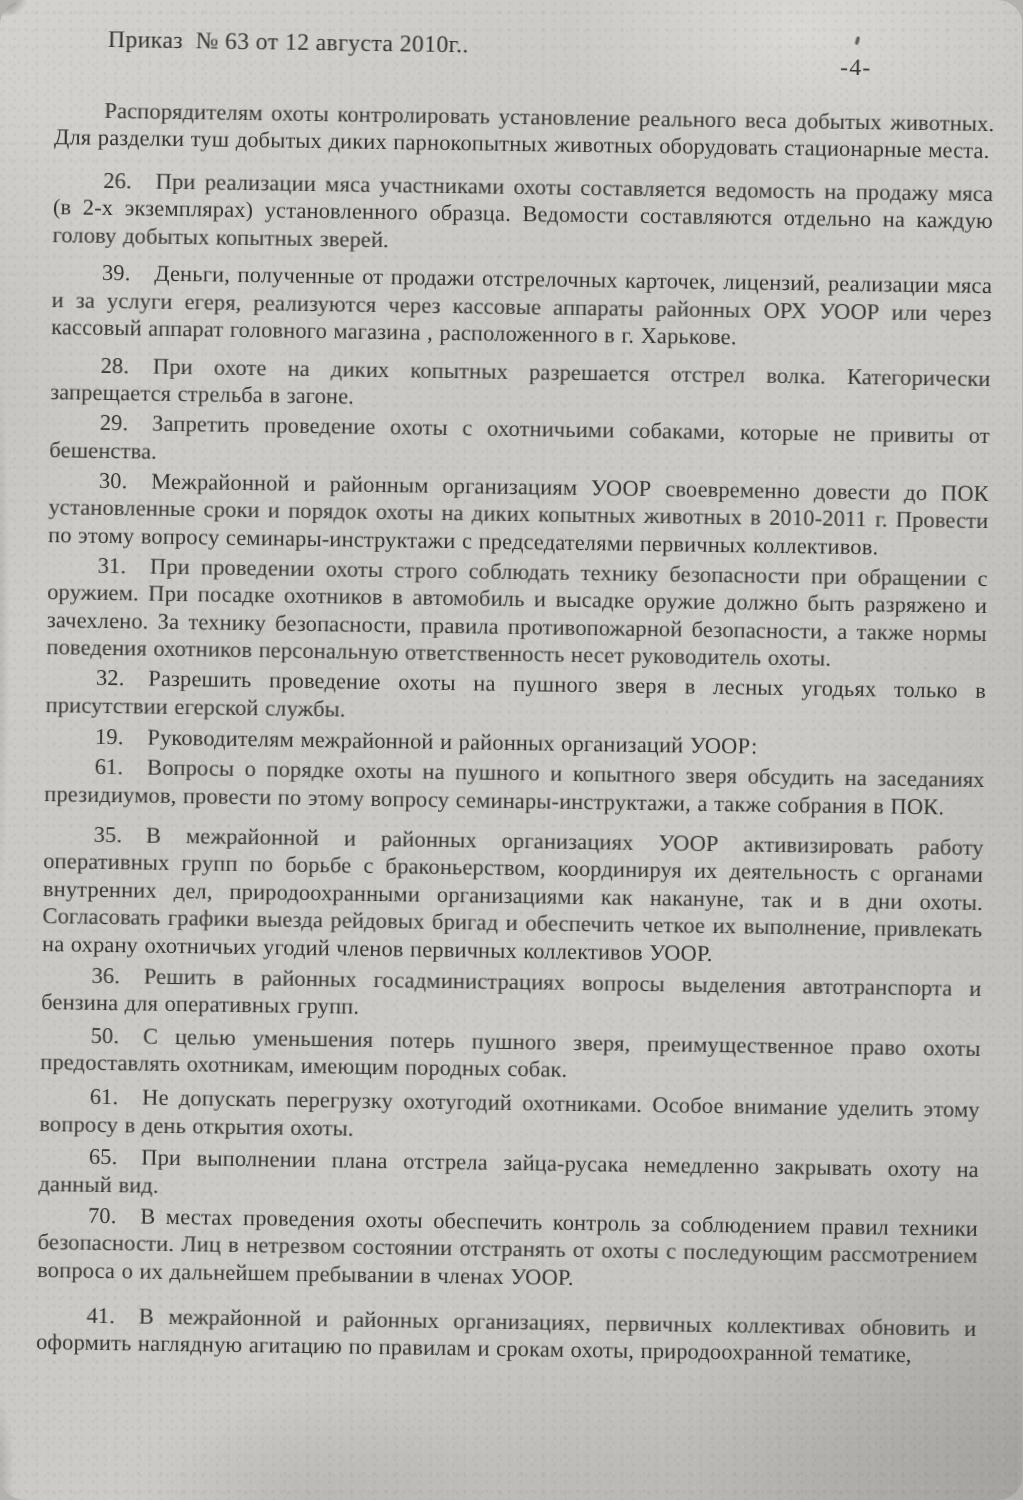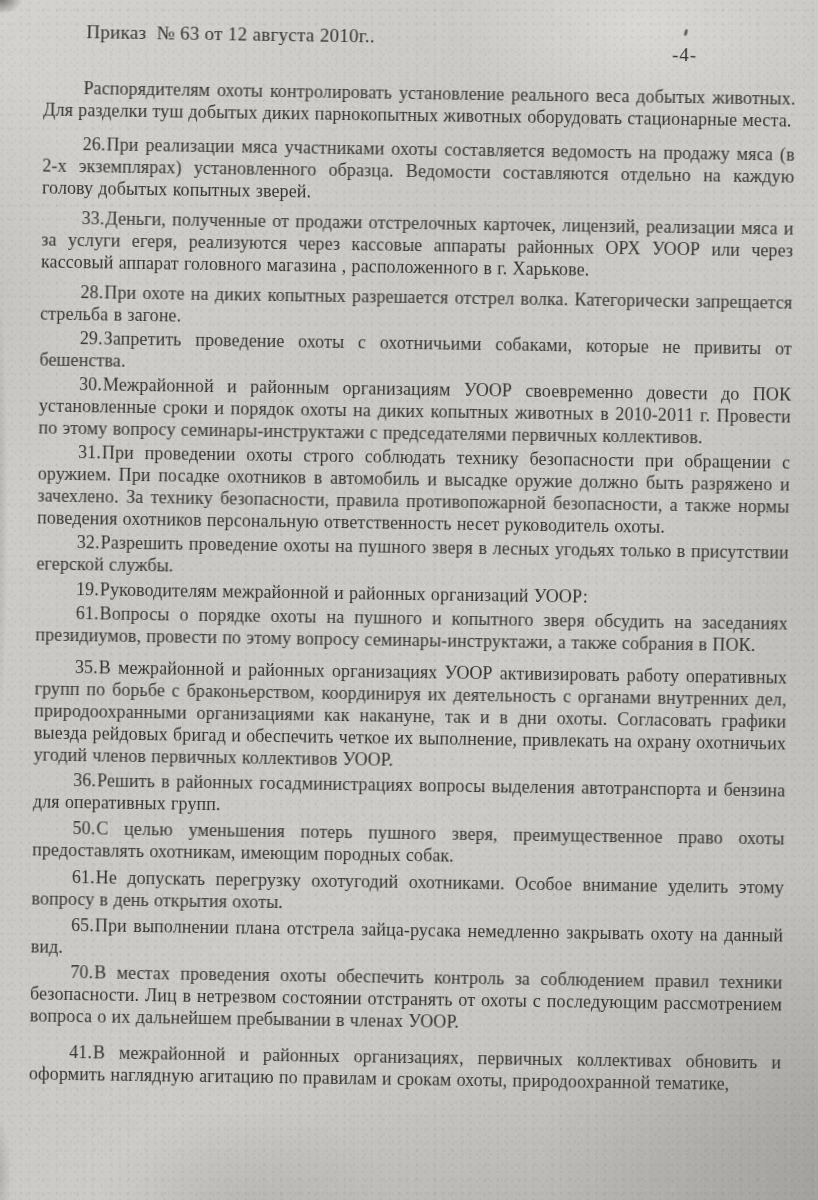--- a/index.html
+++ b/index.html
@@ -12,20 +12,21 @@
     font-family: "Liberation Serif", "DejaVu Serif", serif;
     color: #35332f;
     background:
       radial-gradient(ellipse 260px 160px at 78% 2%, rgba(255,255,255,0.30), transparent 70%),
       radial-gradient(ellipse 420px 420px at 103% 97%, rgba(70,68,64,0.22), transparent 72%),
       radial-gradient(ellipse 520px 240px at 60% 104%, rgba(85,83,79,0.13), transparent 75%),
       radial-gradient(ellipse 300px 520px at 103% 45%, rgba(92,90,86,0.10), transparent 70%),
       radial-gradient(ellipse 170px 320px at -2% 24%, rgba(95,93,89,0.10), transparent 70%),
       radial-gradient(ellipse 200px 120px at 30% 100%, rgba(88,86,82,0.10), transparent 75%),
       linear-gradient(128deg, #d3d2ce 0%, #c9c8c4 35%, #cccbc7 60%, #c3c2be 85%, #bbbab6 100%);
+    border-radius: 20px;
   }
 
   
   .page::before {
     content: "";
     position: absolute;
     inset: 0;
     pointer-events: none;
     opacity: 0.75;
     background-image:
@@ -101,21 +102,21 @@
     text-align-last: left;
     word-spacing: 0.6px;
     letter-spacing: 0.1px;
   }
 
   .para {
     margin: 0;
     text-indent: 40px;
   }
 
-  .pnum { margin-right: 1px; }
+  .pnum { margin-right: 19px; }
   .pnum:empty { margin-right: 0; }
 
   .mt2  { margin-top: 2px; }
   .mt3  { margin-top: 3px; }
   .mt4  { margin-top: 4px; }
   .mt5  { margin-top: 5px; }
   .mt8  { margin-top: 8px; }
   .mt10 { margin-top: 10px; }
   .mt12 { margin-top: 12px; }
   .mt14 { margin-top: 14px; }
@@ -135,21 +136,21 @@
 
     <div class="scan-speck"></div>
     <div class="page-num">-4-</div>
 
     <div class="body-text">
 
       <p class="para"><span class="pnum"></span><span>Распорядителям охоты контролировать установление реального веса добытых животных. Для разделки туш добытых диких парнокопытных животных оборудовать стационарные места.</span></p>
 
       <p class="para mt12"><span class="pnum">26.</span><span>При реализации мяса участниками охоты составляется ведомость на продажу мяса (в 2-х экземплярах) установленного образца. Ведомости составляются отдельно на каждую голову добытых копытных зверей.</span></p>
 
-      <p class="para mt8"><span class="pnum">33.</span><span>Деньги, полученные от продажи отстрелочных карточек, лицензий, реализации мяса и за услуги егеря, реализуются через кассовые аппараты районных ОРХ УООР или через кассовый аппарат головного магазина , расположенного в г. Харькове.</span></p>
+      <p class="para mt8"><span class="pnum">39.</span><span>Деньги, полученные от продажи отстрелочных карточек, лицензий, реализации мяса и за услуги егеря, реализуются через кассовые аппараты районных ОРХ УООР или через кассовый аппарат головного магазина , расположенного в г. Харькове.</span></p>
 
       <p class="para mt8"><span class="pnum">28.</span><span>При охоте на диких копытных разрешается отстрел волка. Категорически запрещается стрельба в загоне.</span></p>
 
       <p class="para mt2"><span class="pnum">29.</span><span>Запретить проведение охоты с охотничьими собаками, которые не привиты от бешенства.</span></p>
 
       <p class="para mt2"><span class="pnum">30.</span><span>Межрайонной и районным организациям УООР своевременно довести до ПОК установленные сроки и порядок охоты на диких копытных животных в 2010-2011 г. Провести по этому вопросу семинары-инструктажи с председателями первичных коллективов.</span></p>
 
       <p class="para mt2"><span class="pnum">31.</span><span>При проведении охоты строго соблюдать технику безопасности при обращении с оружием. При посадке охотников в автомобиль и высадке оружие должно быть разряжено и зачехлено. За технику безопасности, правила противопожарной безопасности, а также нормы поведения охотников персональную ответственность несет руководитель охоты.</span></p>
 
       <p class="para mt2"><span class="pnum">32.</span><span>Разрешить проведение охоты на пушного зверя в лесных угодьях только в присутствии егерской службы.</span></p>

